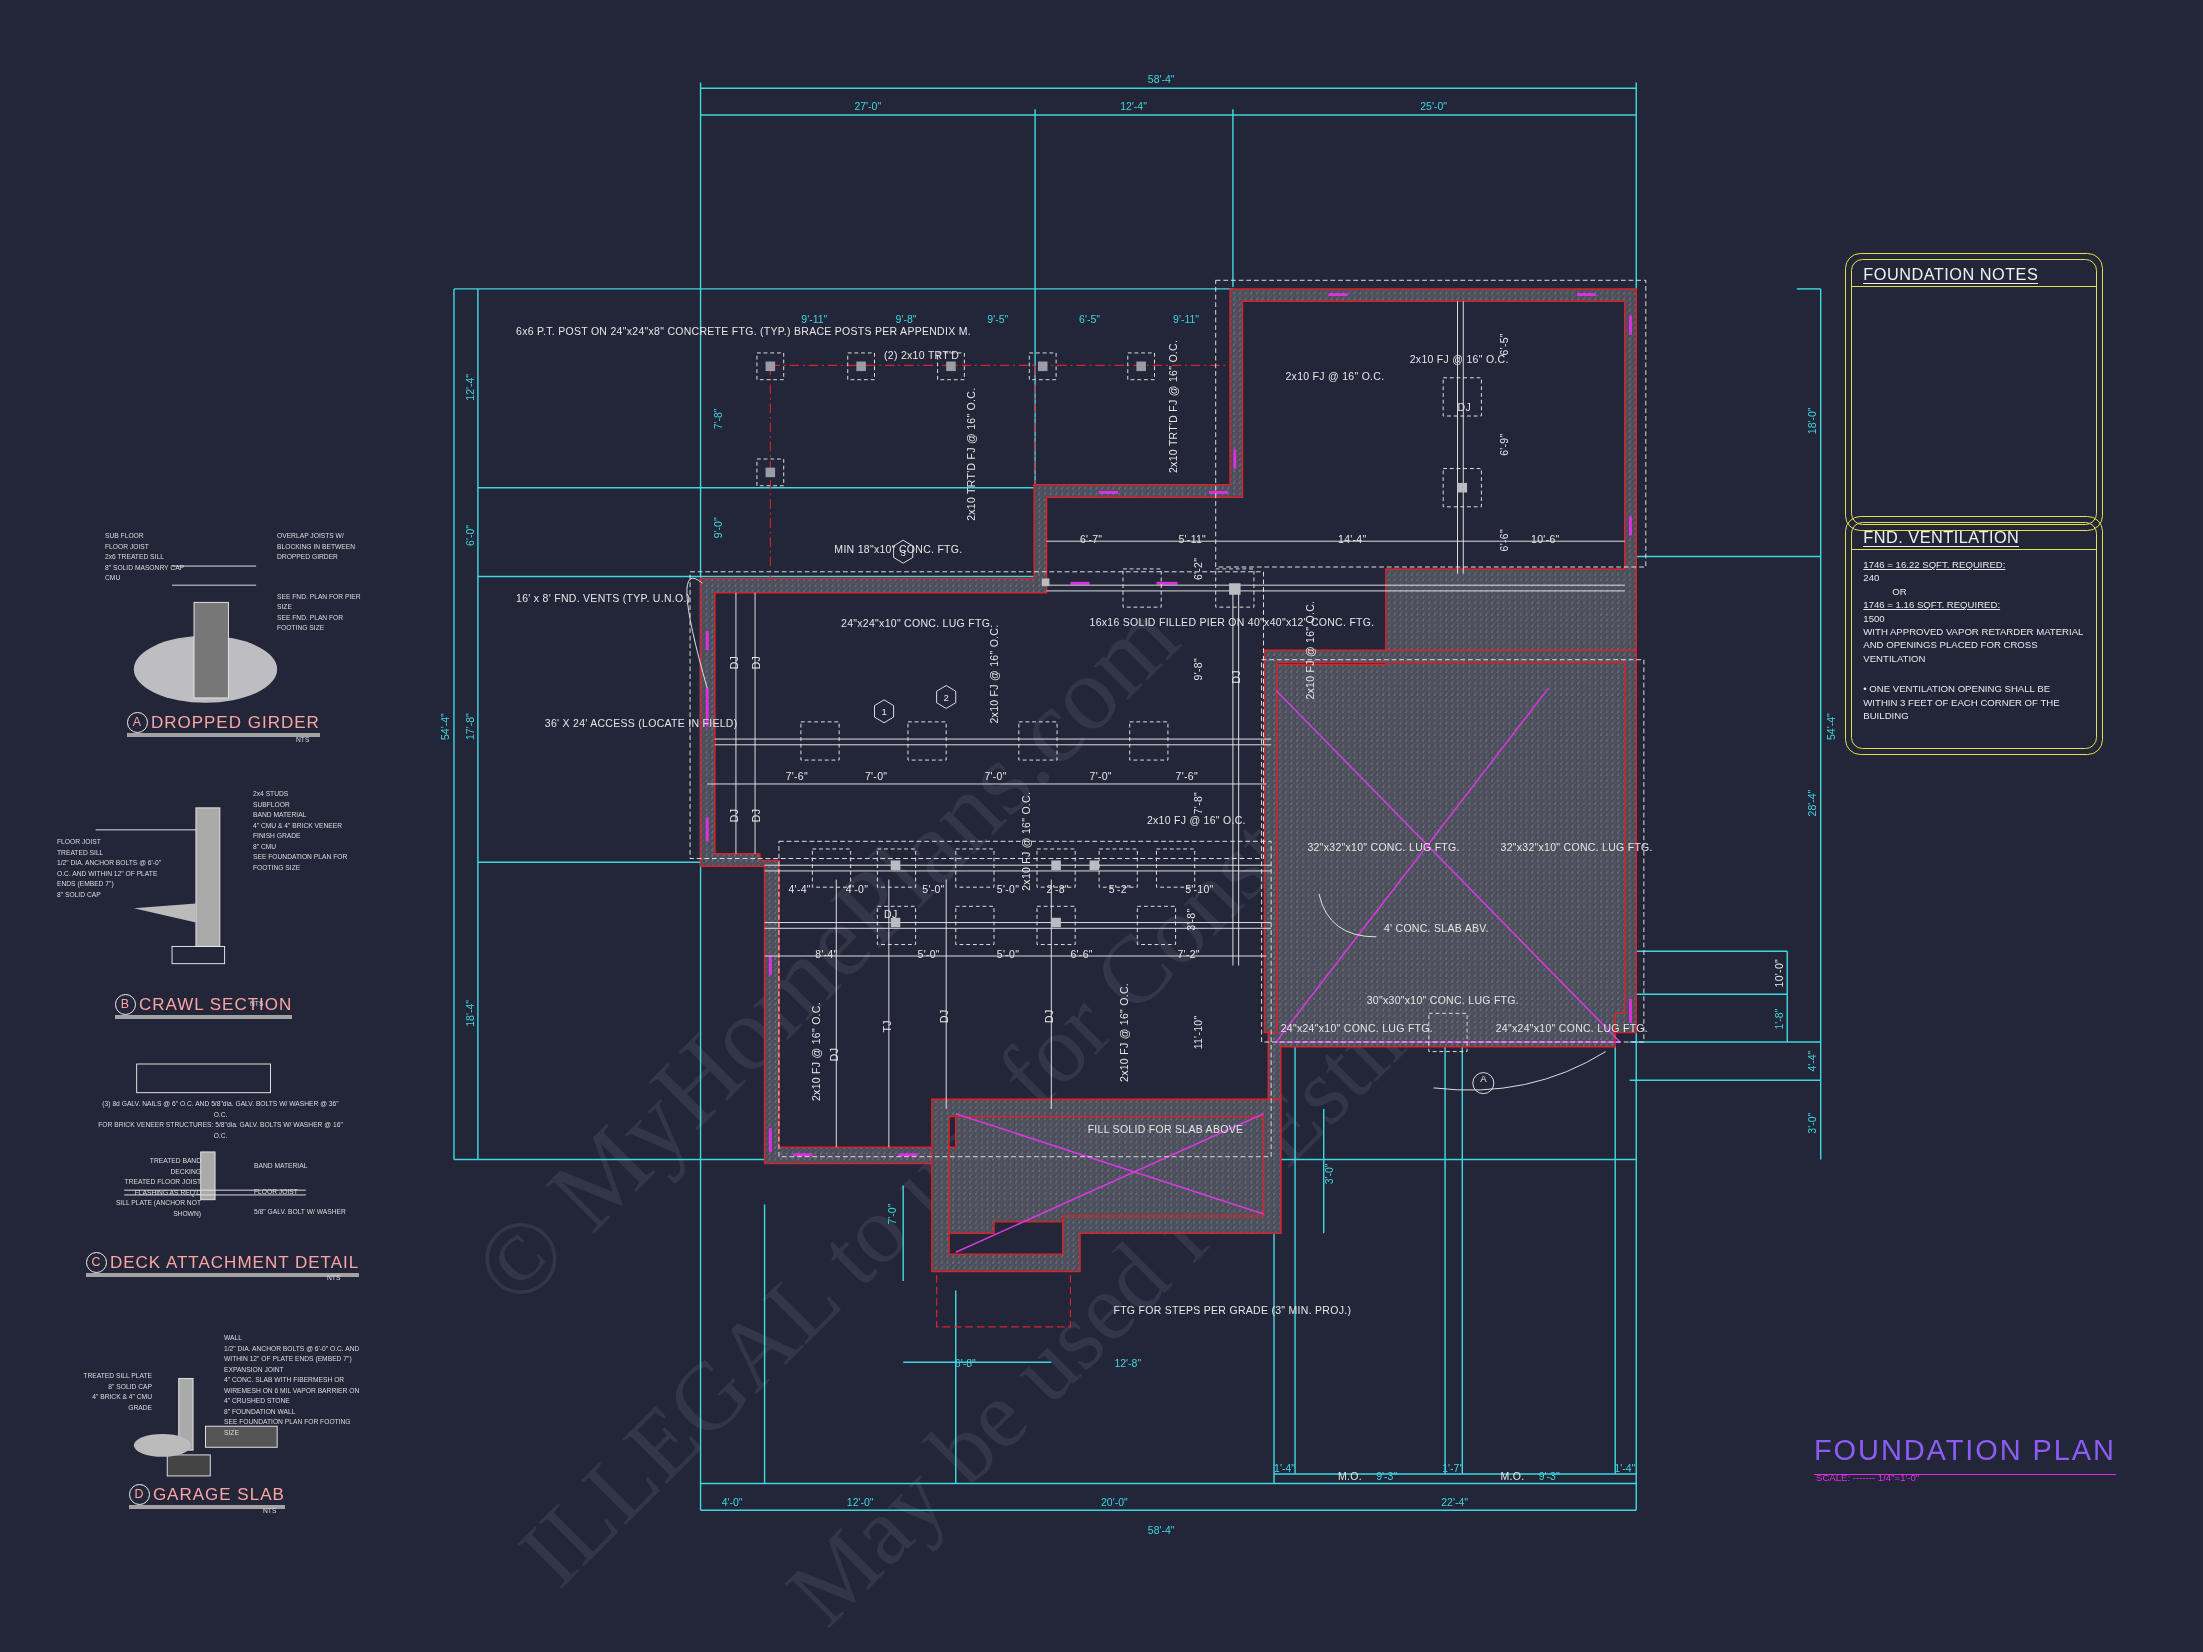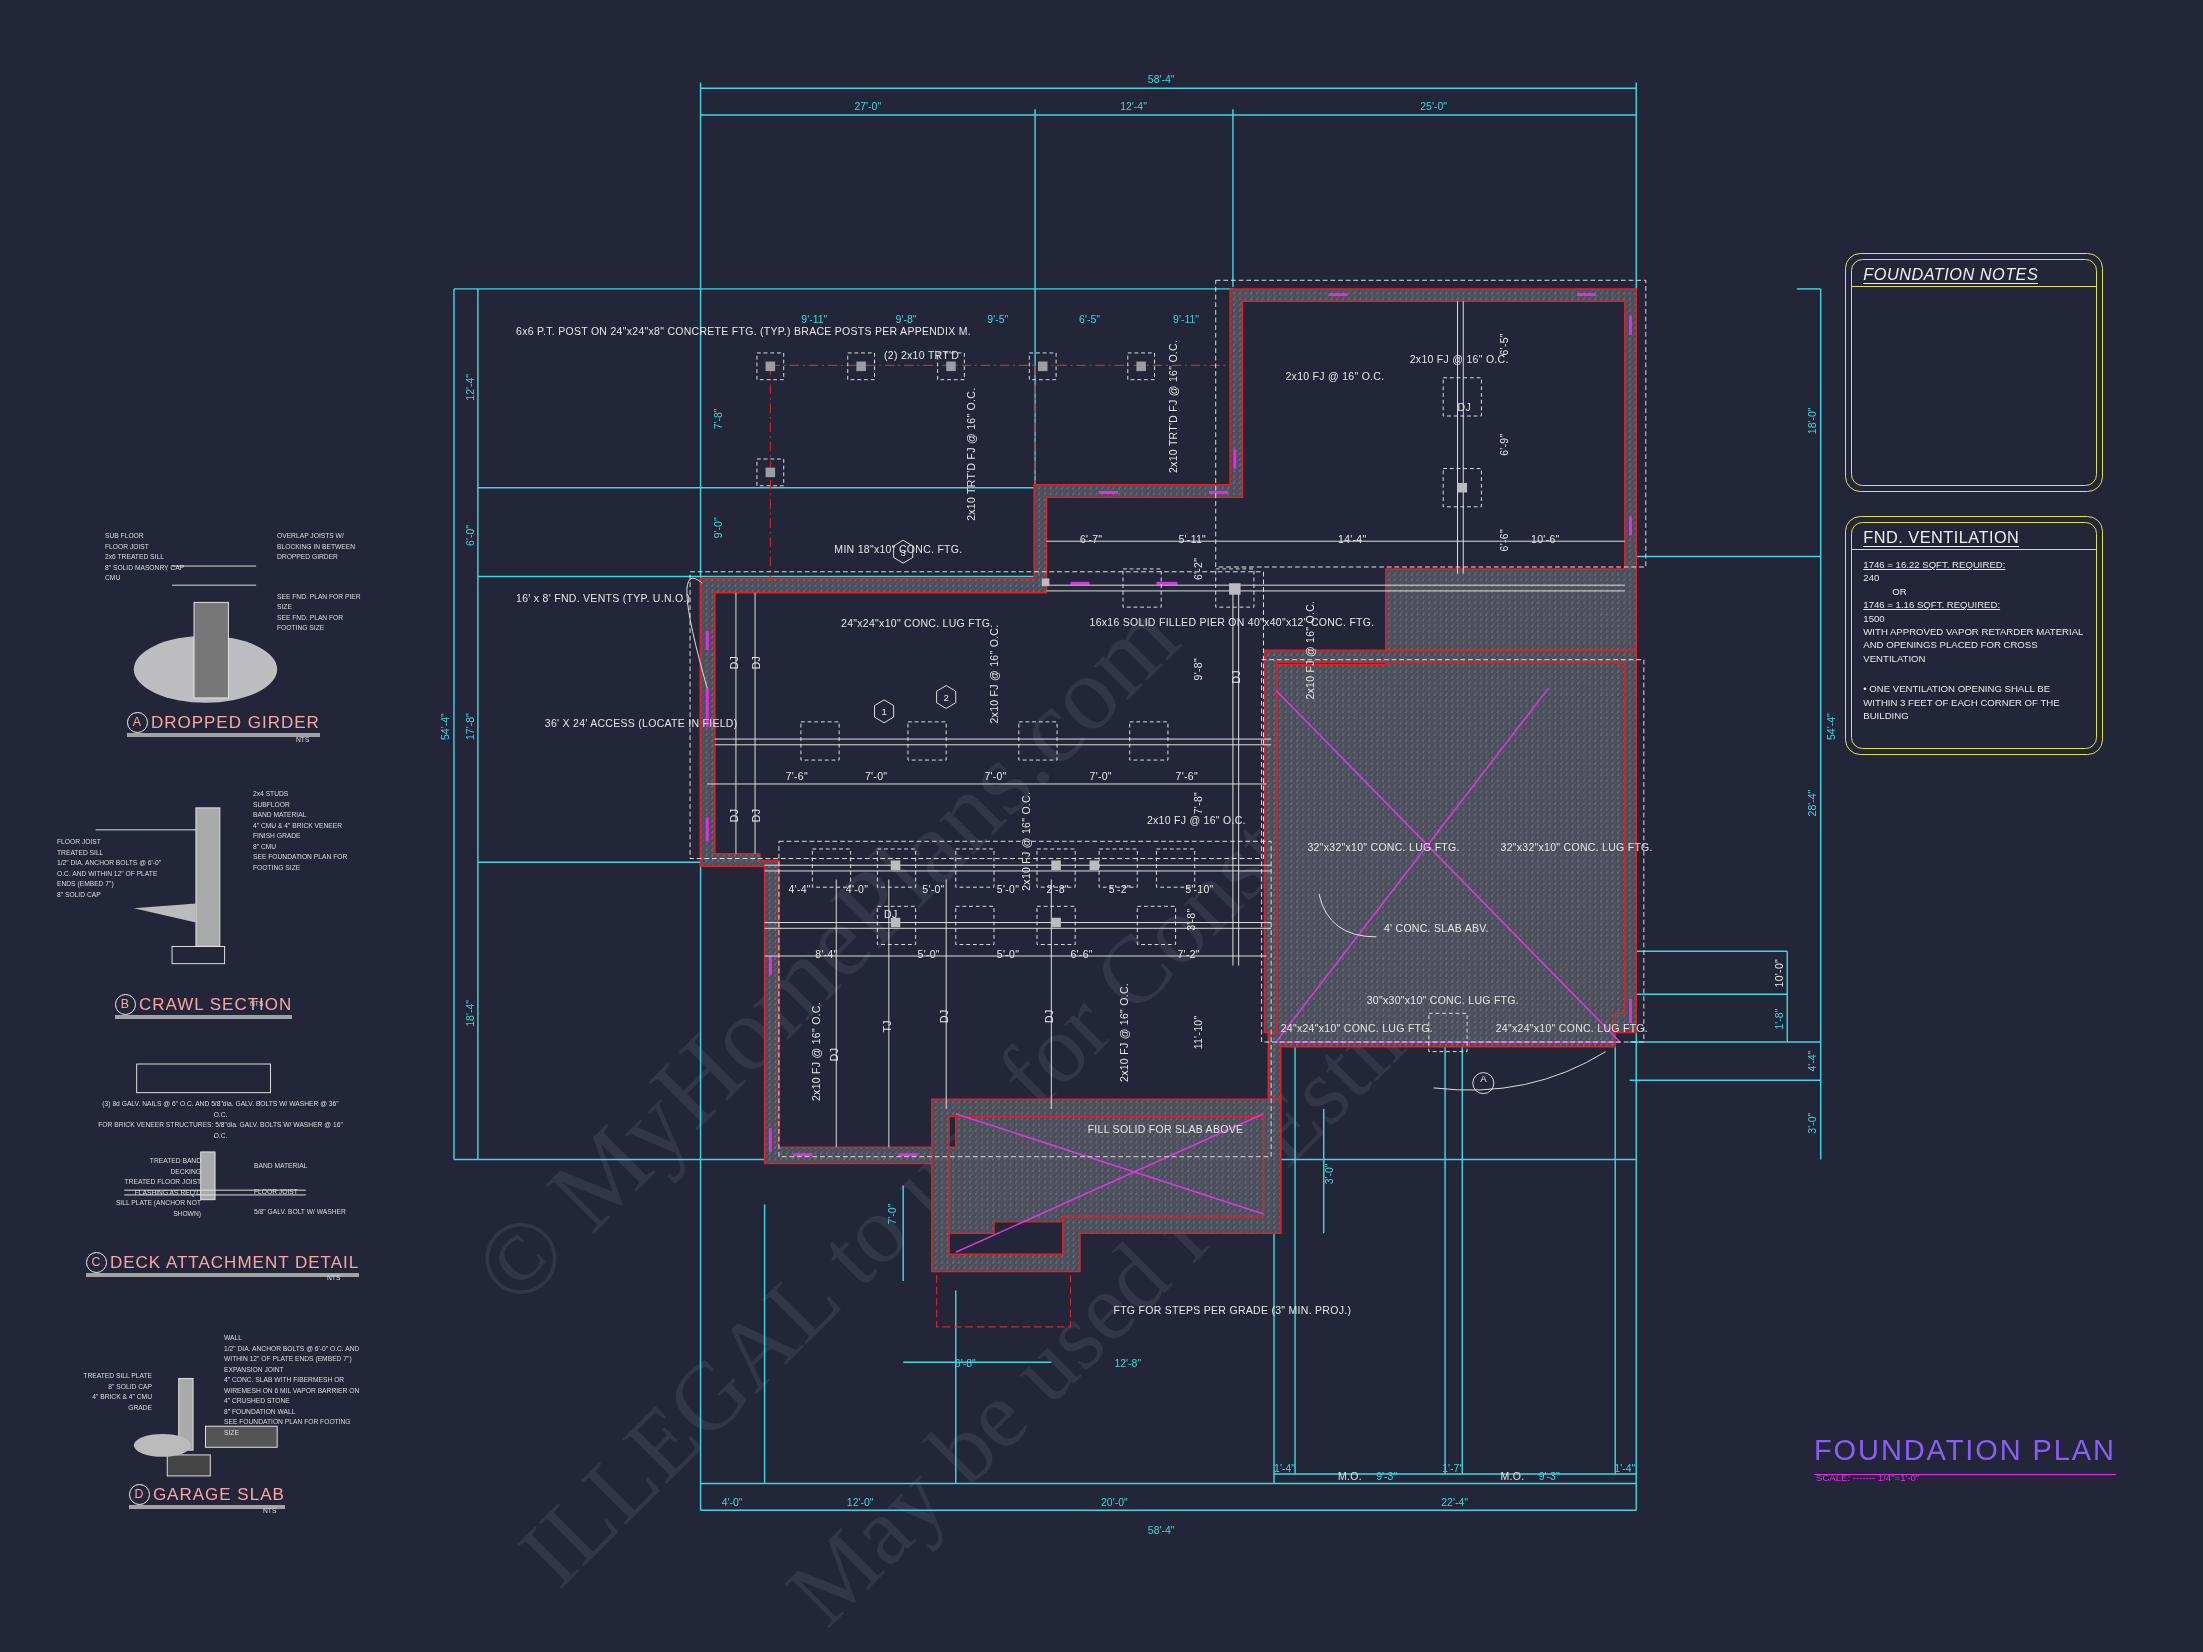--- a/index.html
+++ b/index.html
@@ -357,21 +357,21 @@
       <rect x="210" y="1205" width="15" height="50" fill="#aaa"></rect>
       <line x1="130" y1="1245" x2="320" y2="1245"></line>
         <line x1="130" y1="1250" x2="320" y2="1250"></line>
       <rect x="187" y="1442" width="15" height="75" fill="#aaa"></rect>
       <rect x="215" y="1492" width="75" height="22" fill="#555"></rect>
       <rect x="175" y="1522" width="45" height="22" fill="#444"></rect>
       <ellipse cx="170" cy="1512" rx="30" ry="12" fill="#bbb" stroke="none"></ellipse>
     </g>
   </svg>
 
-  <div class="note" style="left:1845px; top:253px; width:258px; height:239px;font-style:italic;">
+  <div class="note" style="left:1845px; top:253px; width:258px; height:278px;">
     <div class="note-inner">
       <div class="note-title"><span>FOUNDATION NOTES</span></div>
     </div>
   </div>
 
   <div class="note" style="left:1845px; top:516px; width:258px; height:239px;">
     <div class="note-inner">
       <div class="note-title"><span>FND. VENTILATION</span></div>
       <div class="note-body">
         <div class="ul">1746 = 16.22 SQFT. REQUIRED:</div>

